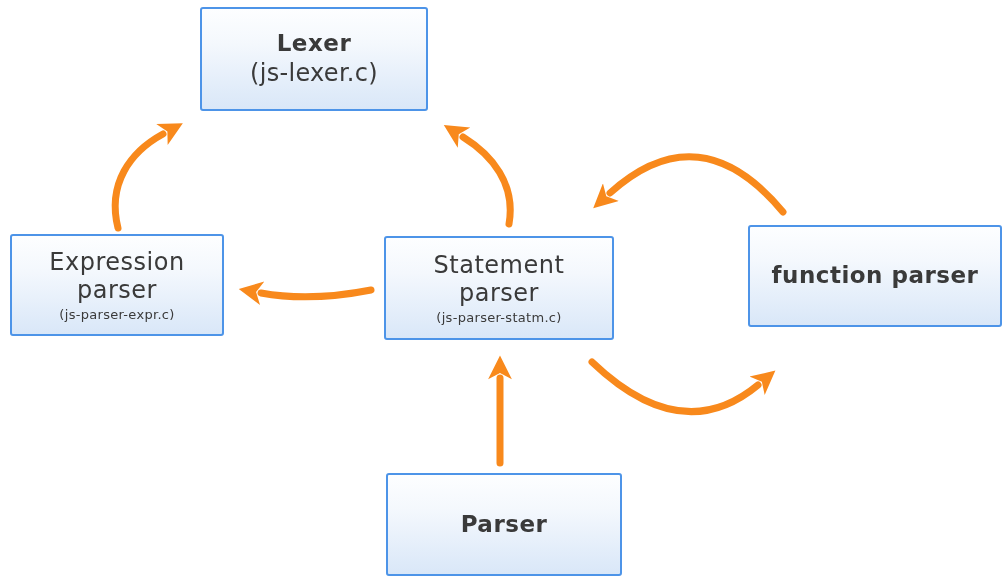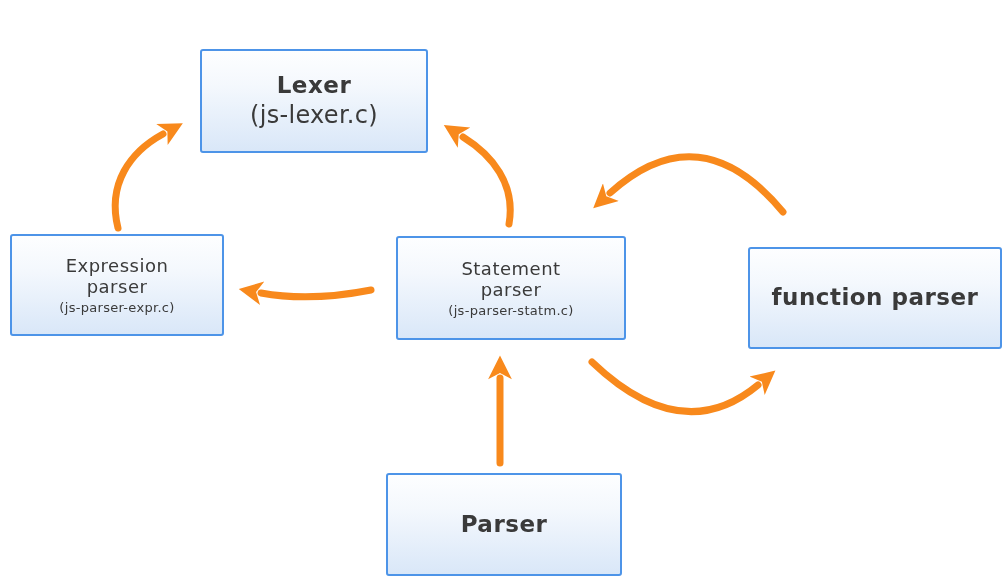--- a/index.html
+++ b/index.html
@@ -30,31 +30,31 @@
     border-radius: 3px;
     background: linear-gradient(180deg, #fdfeff 0%, #f4f8fd 35%, #d9e7f8 100%);
     display: flex;
     flex-direction: column;
     align-items: center;
     justify-content: center;
     text-align: center;
     color: #3a3a3a;
     line-height: 1.18;
   }
-  .node-title { font-size: 18px; letter-spacing: 0.5px; }
+  .node-title { font-size: 24px; letter-spacing: 0.5px; }
   .node-title.big { font-size: 23px; font-weight: bold; }
   .node-subtitle { font-size: 13px; letter-spacing: 0.3px; margin-top: 2px; }
   .node-subtitle.big { font-size: 24px; }
   .tl { display: block; }
 
   
-  .node-lexer      { left: 200px; top: 7px;   width: 228px; height: 104px; margin-top: 42px; }
+  .node-lexer      { left: 200px; top: 7px;   width: 228px; height: 104px; }
   .node-expression { left: 10px;  top: 234px; width: 214px; height: 102px; }
-  .node-statement  { left: 396px; top: 236px; width: 230px; height: 104px; }
-  .node-function   { left: 748px; top: 247px; width: 254px; height: 102px; gap: 24px; }
+  .node-statement  { left: 384px; top: 236px; width: 230px; height: 104px; }
+  .node-function   { left: 748px; top: 225px; width: 254px; height: 102px; gap: 24px; }
   .node-parser     { left: 386px; top: 473px; width: 236px; height: 103px; }
 
   .edge-path {
     fill: none;
     stroke-width: 7px;
     stroke-linecap: round;
   }
 </style>
 </head>
 <body>

